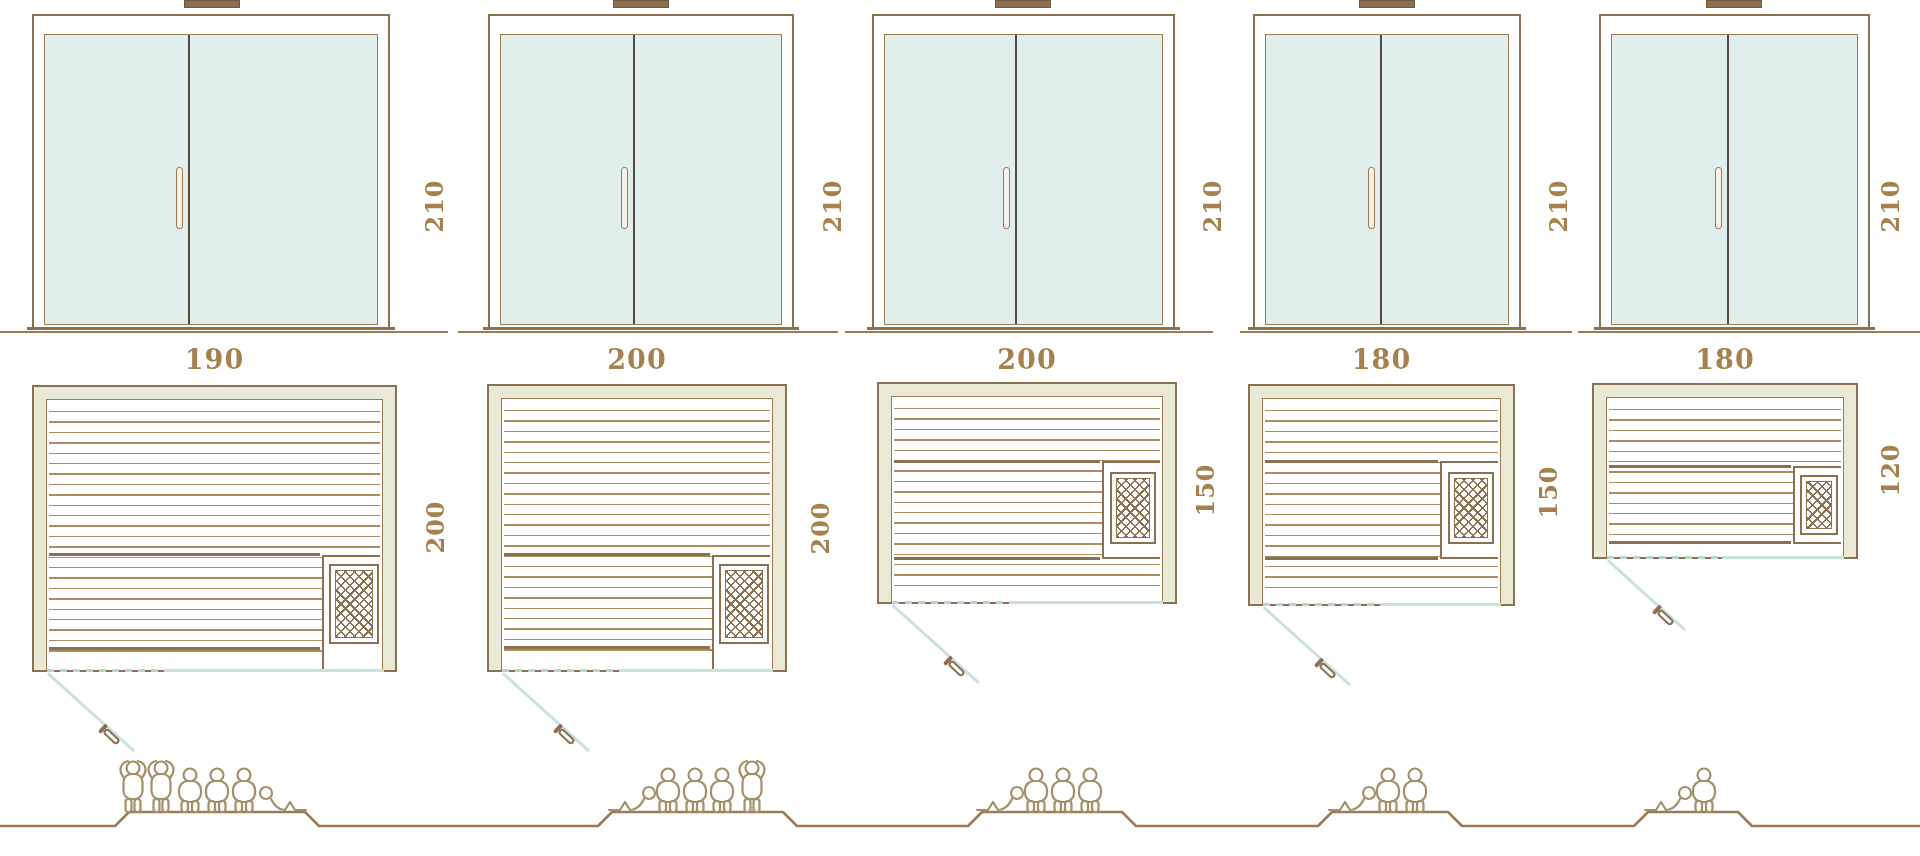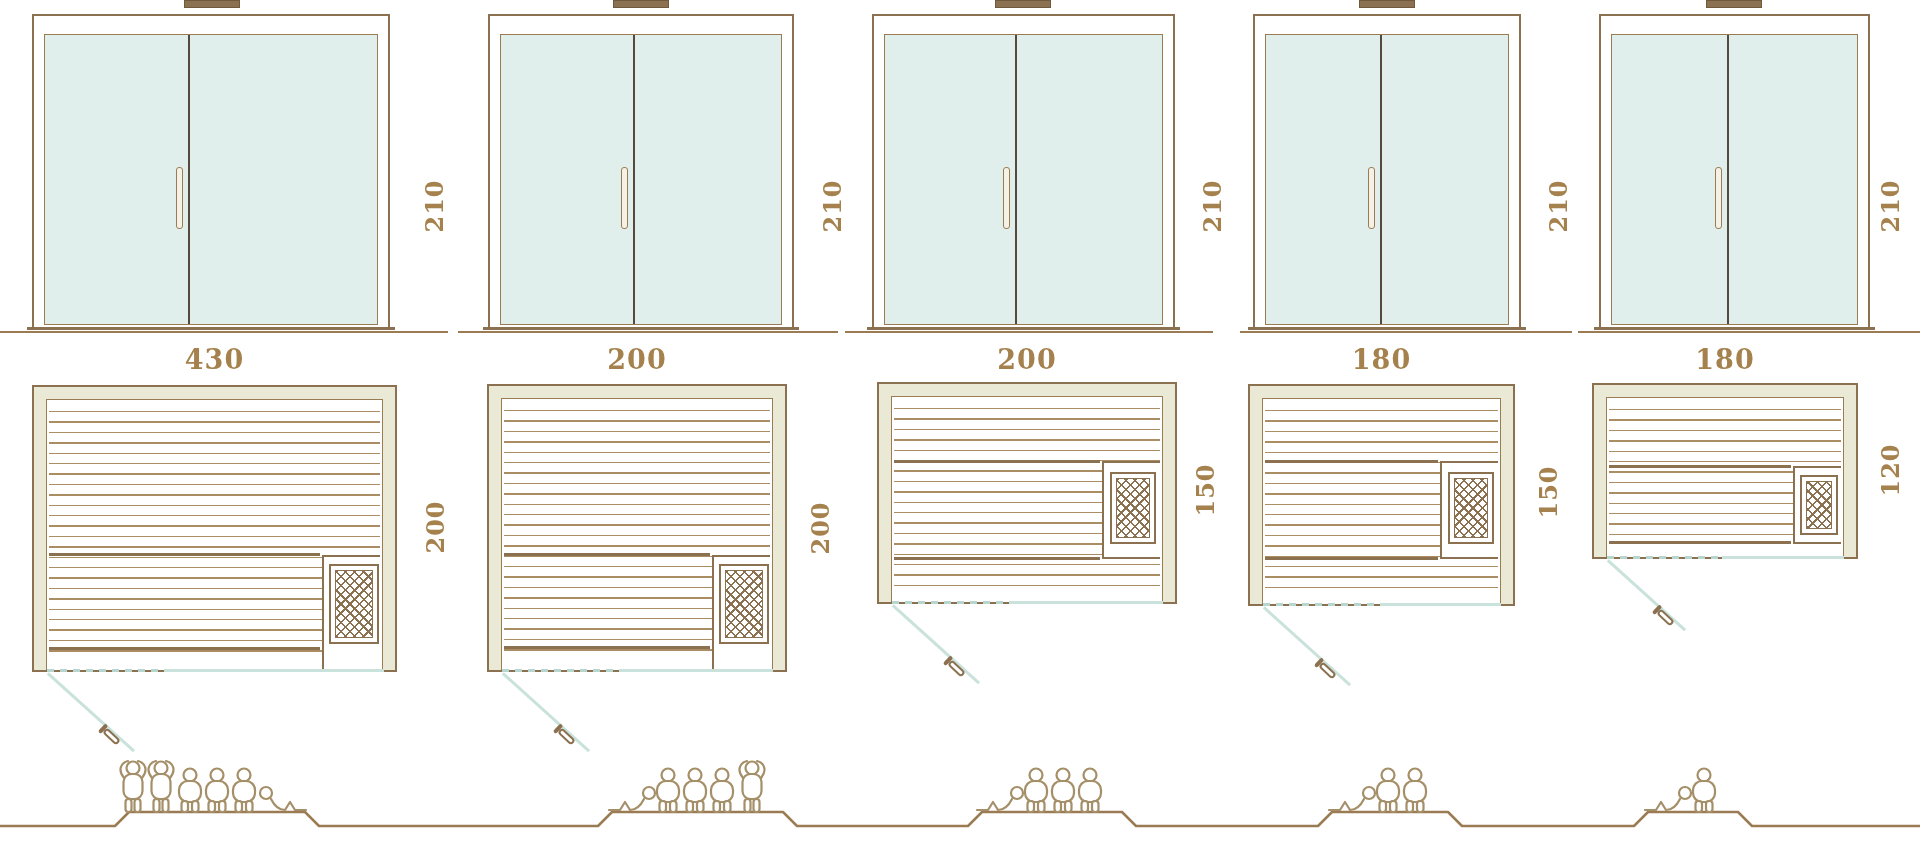--- a/index.html
+++ b/index.html
@@ -57,21 +57,21 @@
     <div class="vent" style="left:184px;width:56px;"></div>
     <div class="front" style="left:32px;width:358px;">
       <div class="glass">
         <div class="divider" style="left:43%;"></div>
         <div class="handle" style="left:calc(43% - 12px);"></div>
       </div>
     </div>
     <div class="sill" style="left:27px;width:368px;"></div>
     <div class="groundline" style="left:0;width:448px;"></div>
     <div class="dim dim-v" style="left:404px;top:193px;">210</div>
-    <div class="dim dim-w" style="left:32px;top:345px;width:365px;">430</div>
+    <div class="dim dim-w" style="left:32px;top:345px;width:365px;">190</div>
     <div class="plan" style="left:32px;top:385px;width:365px;height:287px;">
       <div class="plan-inner">
         <div class="slats"></div>
         <div class="heavy" style="left:2px;right:62px;top:153px;"></div>
         <div class="heavy" style="left:2px;right:62px;top:247px;"></div>
         <div class="pocket" style="right:2px;bottom:0;width:58px;height:115px;">
           <div class="heater" style="left:5px;top:7px;width:50px;height:80px;">
             <div class="hatch"></div>
           </div>
         </div>

